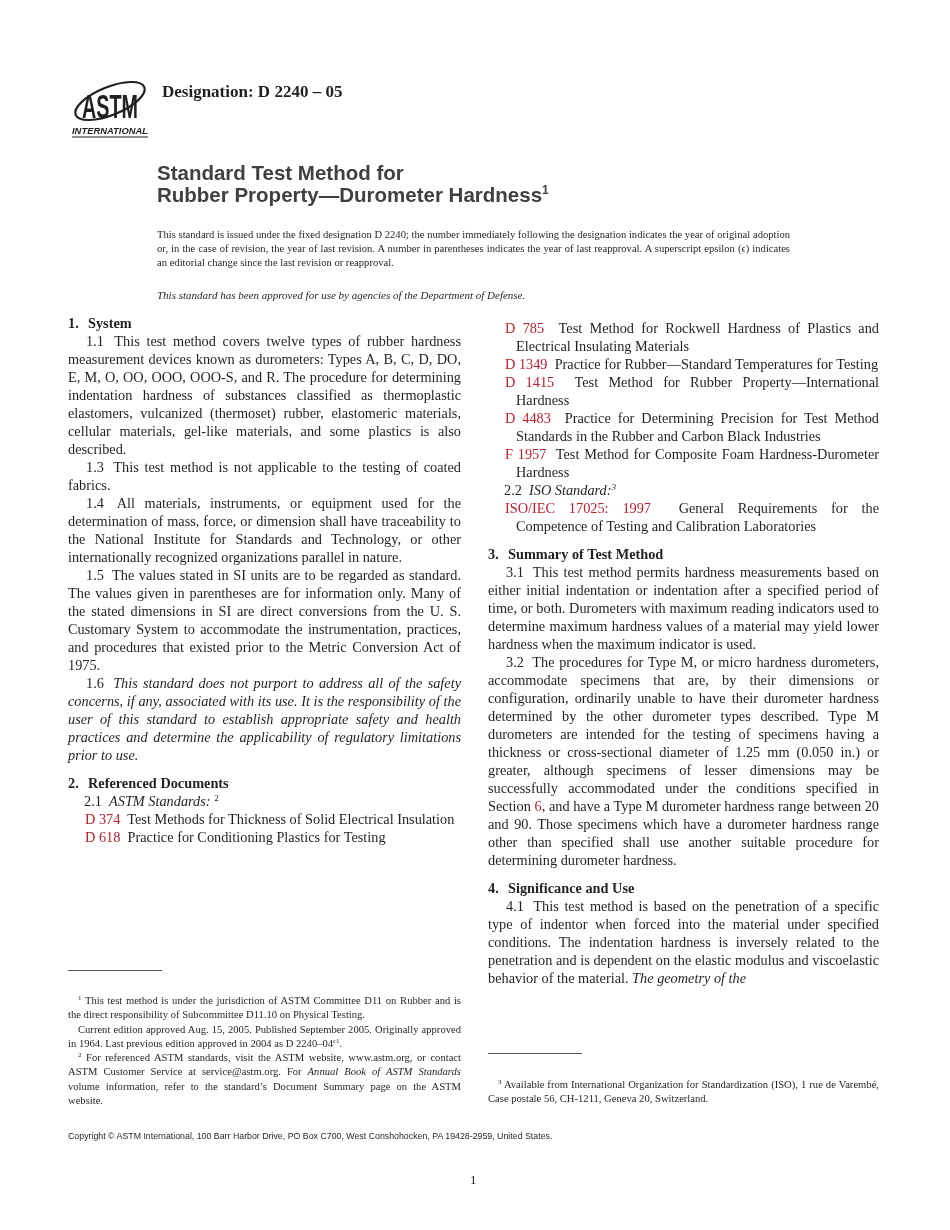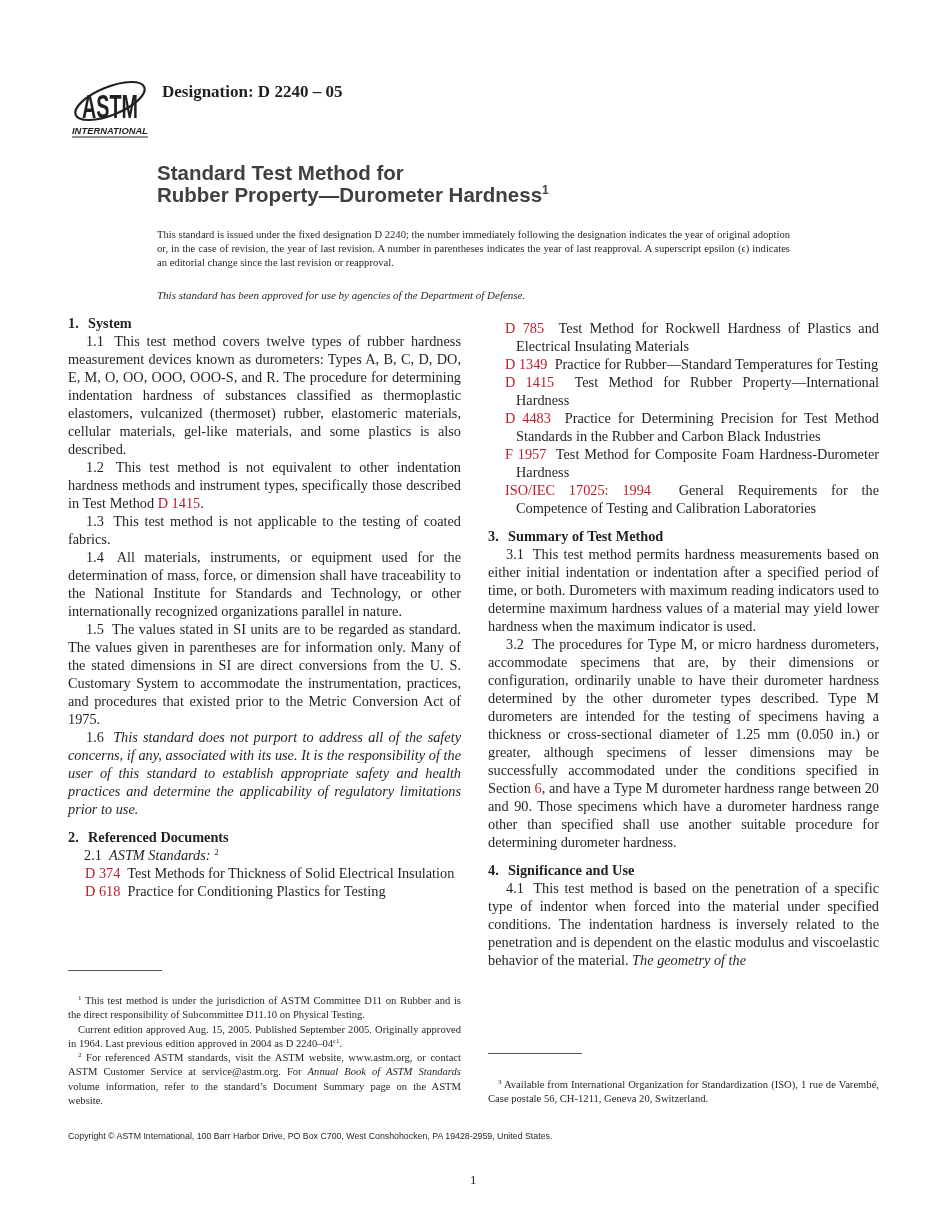--- a/index.html
+++ b/index.html
@@ -54,21 +54,20 @@
   <div>Standard Test Method for</div>
   <div><span>Rubber Property—Durometer Hardness</span><sup>1</sup></div>
 </div>
 
 <div class="preamble">This standard is issued under the fixed designation D 2240; the number immediately following the designation indicates the year of original adoption or, in the case of revision, the year of last revision. A number in parentheses indicates the year of last reapproval. A superscript epsilon (ϵ) indicates an editorial change since the last revision or reapproval.</div>
 <div class="dod">This standard has been approved for use by agencies of the Department of Defense.</div>
 
 <div class="col col-left">
   <div class="h"><span class="h-num">1.</span><span>System</span></div>
   <p class="p"><span class="num">1.1</span> <span>This test method covers twelve types of rubber hardness measurement devices known as durometers: Types A, B, C, D, DO, E, M, O, OO, OOO, OOO-S, and R. The procedure for determining indentation hardness of substances classified as thermoplastic elastomers, vulcanized (thermoset) rubber, elastomeric materials, cellular materials, gel-like materials, and some plastics is also described.</span></p>
-  <p class="p"><span class="num">1.2</span> <span>This test method is not equivalent to other indentation hardness methods and instrument types, specifically those described in Test Method </span><span class="ref">D 1415</span><span>.</span></p>
   <p class="p"><span class="num">1.3</span> <span>This test method is not applicable to the testing of coated fabrics.</span></p>
   <p class="p"><span class="num">1.4</span> <span>All materials, instruments, or equipment used for the determination of mass, force, or dimension shall have traceability to the National Institute for Standards and Technology, or other internationally recognized organizations parallel in nature.</span></p>
   <p class="p"><span class="num">1.5</span> <span>The values stated in SI units are to be regarded as standard. The values given in parentheses are for information only. Many of the stated dimensions in SI are direct conversions from the U. S. Customary System to accommodate the instrumentation, practices, and procedures that existed prior to the Metric Conversion Act of 1975.</span></p>
   <p class="p"><span class="num">1.6</span> <span class="it">This standard does not purport to address all of the safety concerns, if any, associated with its use. It is the responsibility of the user of this standard to establish appropriate safety and health practices and determine the applicability of regulatory limitations prior to use.</span></p>
 
   <div class="gap-m"></div>
   <div class="h"><span class="h-num">2.</span><span>Referenced Documents</span></div>
   <p class="ref-sub"><span>2.1</span>&nbsp; <span class="it">ASTM Standards:</span> <sup class="s">2</sup></p>
   <p class="ref-item"><span class="ref">D 374</span>&nbsp; <span>Test Methods for Thickness of Solid Electrical Insulation</span></p>
   <p class="ref-item"><span class="ref">D 618</span>&nbsp; <span>Practice for Conditioning Plastics for Testing</span></p>
@@ -80,21 +79,22 @@
   <p><span>Current edition approved Aug. 15, 2005. Published September 2005. Originally approved in 1964. Last previous edition approved in 2004 as D 2240–04</span><sup>ϵ1</sup><span>.</span></p>
   <p><sup>2</sup> <span>For referenced ASTM standards, visit the ASTM website, www.astm.org, or contact ASTM Customer Service at service@astm.org. For </span><span class="it">Annual Book of ASTM Standards</span><span> volume information, refer to the standard’s Document Summary page on the ASTM website.</span></p>
 </div>
 
 <div class="col col-right">
   <p class="ref-item"><span class="ref">D 785</span>&nbsp; <span>Test Method for Rockwell Hardness of Plastics and Electrical Insulating Materials</span></p>
   <p class="ref-item"><span class="ref">D 1349</span>&nbsp; <span>Practice for Rubber—Standard Temperatures for Testing</span></p>
   <p class="ref-item"><span class="ref">D 1415</span>&nbsp; <span>Test Method for Rubber Property—International Hardness</span></p>
   <p class="ref-item"><span class="ref">D 4483</span>&nbsp; <span>Practice for Determining Precision for Test Method Standards in the Rubber and Carbon Black Industries</span></p>
   <p class="ref-item"><span class="ref">F 1957</span>&nbsp; <span>Test Method for Composite Foam Hardness-Durometer Hardness</span></p>
-  <p class="ref-item"><span class="ref">ISO/IEC 17025: 1994</span>&nbsp; <span>General Requirements for the Competence of Testing and Calibration Laboratories</span></p>
+  <p class="ref-sub"><span>2.2</span>&nbsp; <span class="it">ISO Standard:</span><sup class="s it">3</sup></p>
+  <p class="ref-item"><span class="ref">ISO/IEC 17025: 1997</span>&nbsp; <span>General Requirements for the Competence of Testing and Calibration Laboratories</span></p>
 
   <div class="gap-m"></div>
   <div class="h"><span class="h-num">3.</span><span>Summary of Test Method</span></div>
   <p class="p"><span class="num">3.1</span> <span>This test method permits hardness measurements based on either initial indentation or indentation after a specified period of time, or both. Durometers with maximum reading indicators used to determine maximum hardness values of a material may yield lower hardness when the maximum indicator is used.</span></p>
   <p class="p"><span class="num">3.2</span> <span>The procedures for Type M, or micro hardness durometers, accommodate specimens that are, by their dimensions or configuration, ordinarily unable to have their durometer hardness determined by the other durometer types described. Type M durometers are intended for the testing of specimens having a thickness or cross-sectional diameter of 1.25 mm (0.050 in.) or greater, although specimens of lesser dimensions may be successfully accommodated under the conditions specified in Section </span><span class="ref">6</span><span>, and have a Type M durometer hardness range between 20 and 90. Those specimens which have a durometer hardness range other than specified shall use another suitable procedure for determining durometer hardness.</span></p>
 
   <div class="gap-m"></div>
   <div class="h"><span class="h-num">4.</span><span>Significance and Use</span></div>
   <p class="p"><span class="num">4.1</span> <span>This test method is based on the penetration of a specific type of indentor when forced into the material under specified conditions. The indentation hardness is inversely related to the penetration and is dependent on the elastic modulus and viscoelastic behavior of the material. </span><span class="it">The geometry of the</span></p>
 </div>

